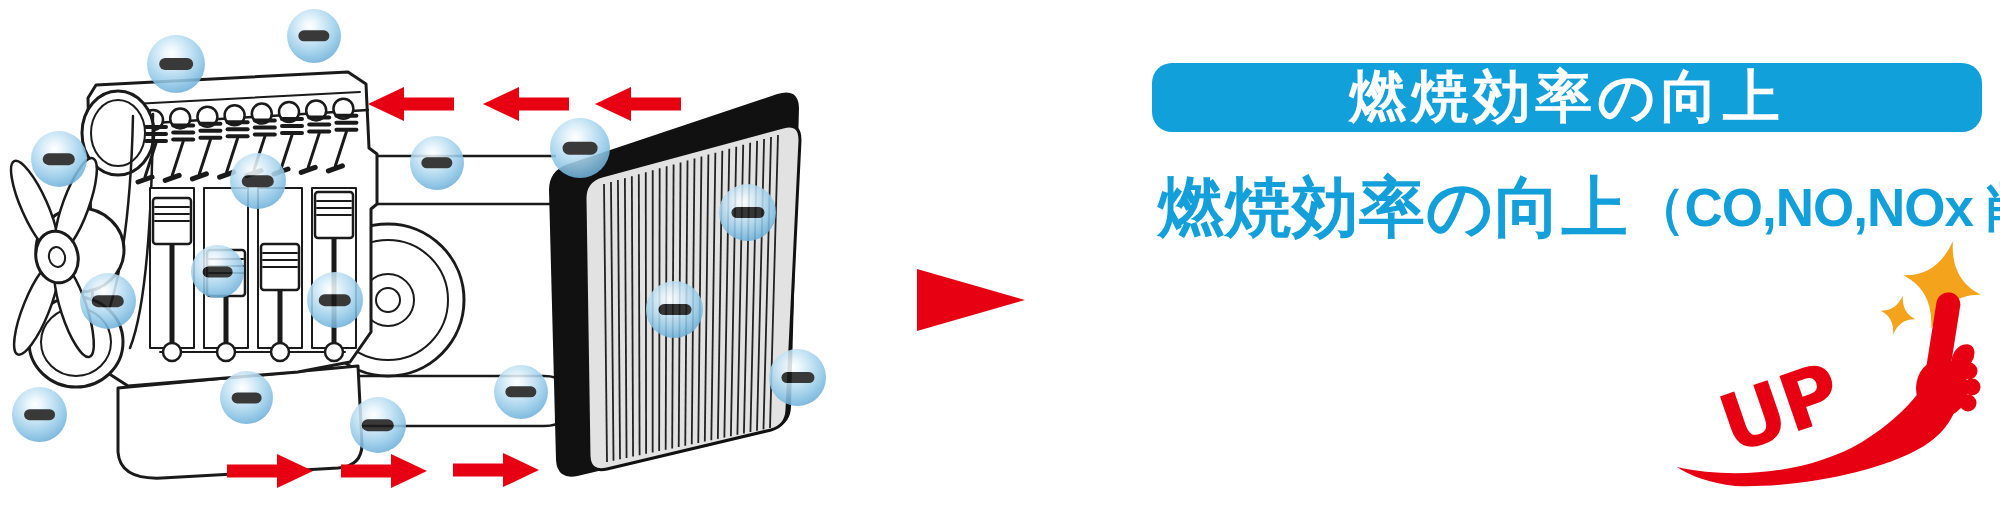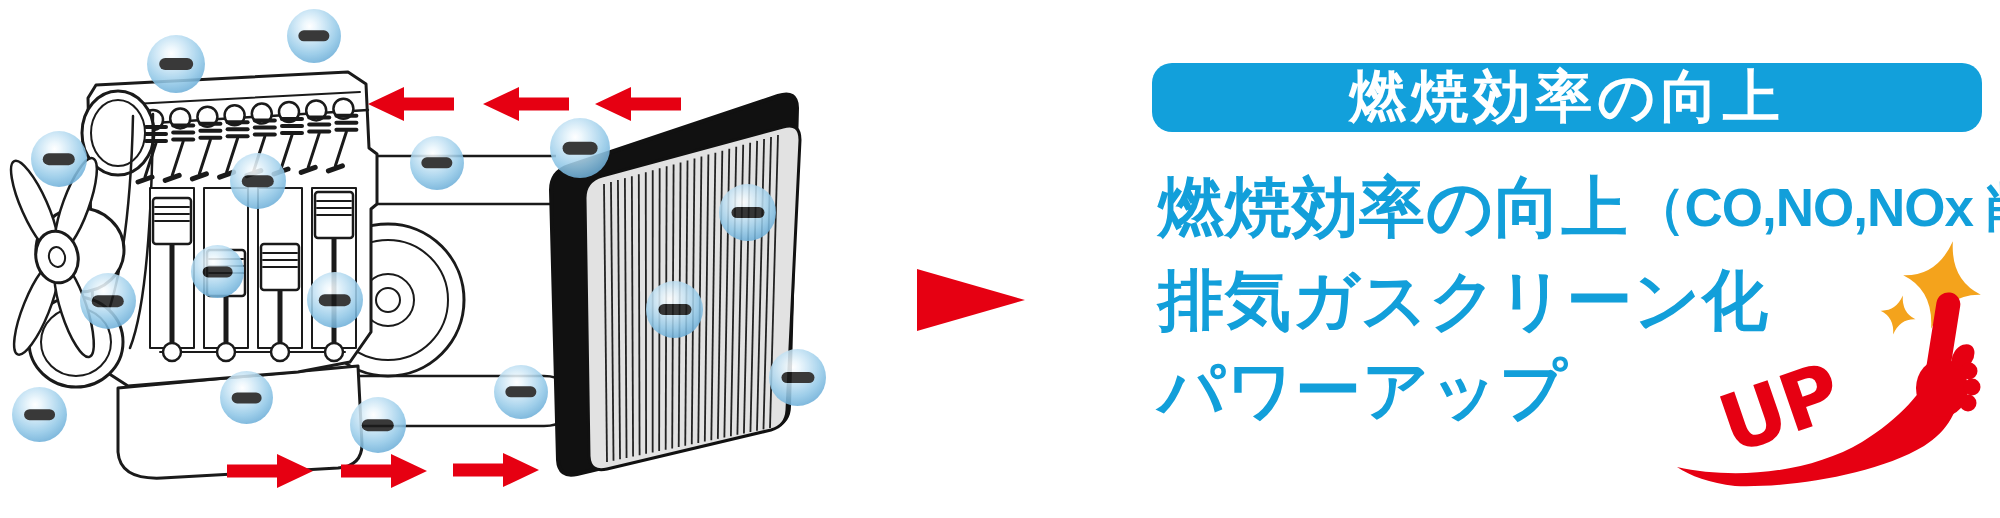--- a/index.html
+++ b/index.html
@@ -259,26 +259,20 @@
       <div class="minus"></div>
     </div>
 
   <div class="title-box">
     <span>燃焼効率の向上</span>
   </div>
 
   <div class="benefit b1">
     <span>燃焼効率の向上</span><span class="note">（CO,NO,NOx 削減）</span>
   </div>
-  <div class="benefit b2">
-    <span>排気ガスクリーン化</span>
-  </div>
-  <div class="benefit b3">
-    <span>パワーアップ</span>
-  </div>
 
   <svg class="up-graphic" width="500" height="288" viewBox="0 0 500 288">
     <g>
       <path fill="#F4A31C" transform="rotate(14 442 55)" d="M442,10 Q449,48 482,55 Q449,62 442,100 Q435,62 402,55 Q435,48 442,10 Z"></path>
       <path fill="#F4A31C" transform="rotate(14 398 85)" d="M398,65 Q401,82 416,85 Q401,88 398,105 Q395,88 380,85 Q395,82 398,65 Z"></path>
       <g fill="#E60012">
         <path d="M177,237 C235,250 310,243 362,212 C400,189 424,160 434,138 L460,148 C462,175 450,200 424,216 C375,245 290,258 235,256 C210,253 190,246 177,237 Z"></path>
         <rect x="431" y="62" width="24" height="92" rx="12" transform="rotate(9 443 108)"></rect>
         <ellipse cx="442" cy="158" rx="26" ry="29"></ellipse>
         <ellipse cx="463" cy="127" rx="10" ry="14" transform="rotate(35 463 127)"></ellipse>

